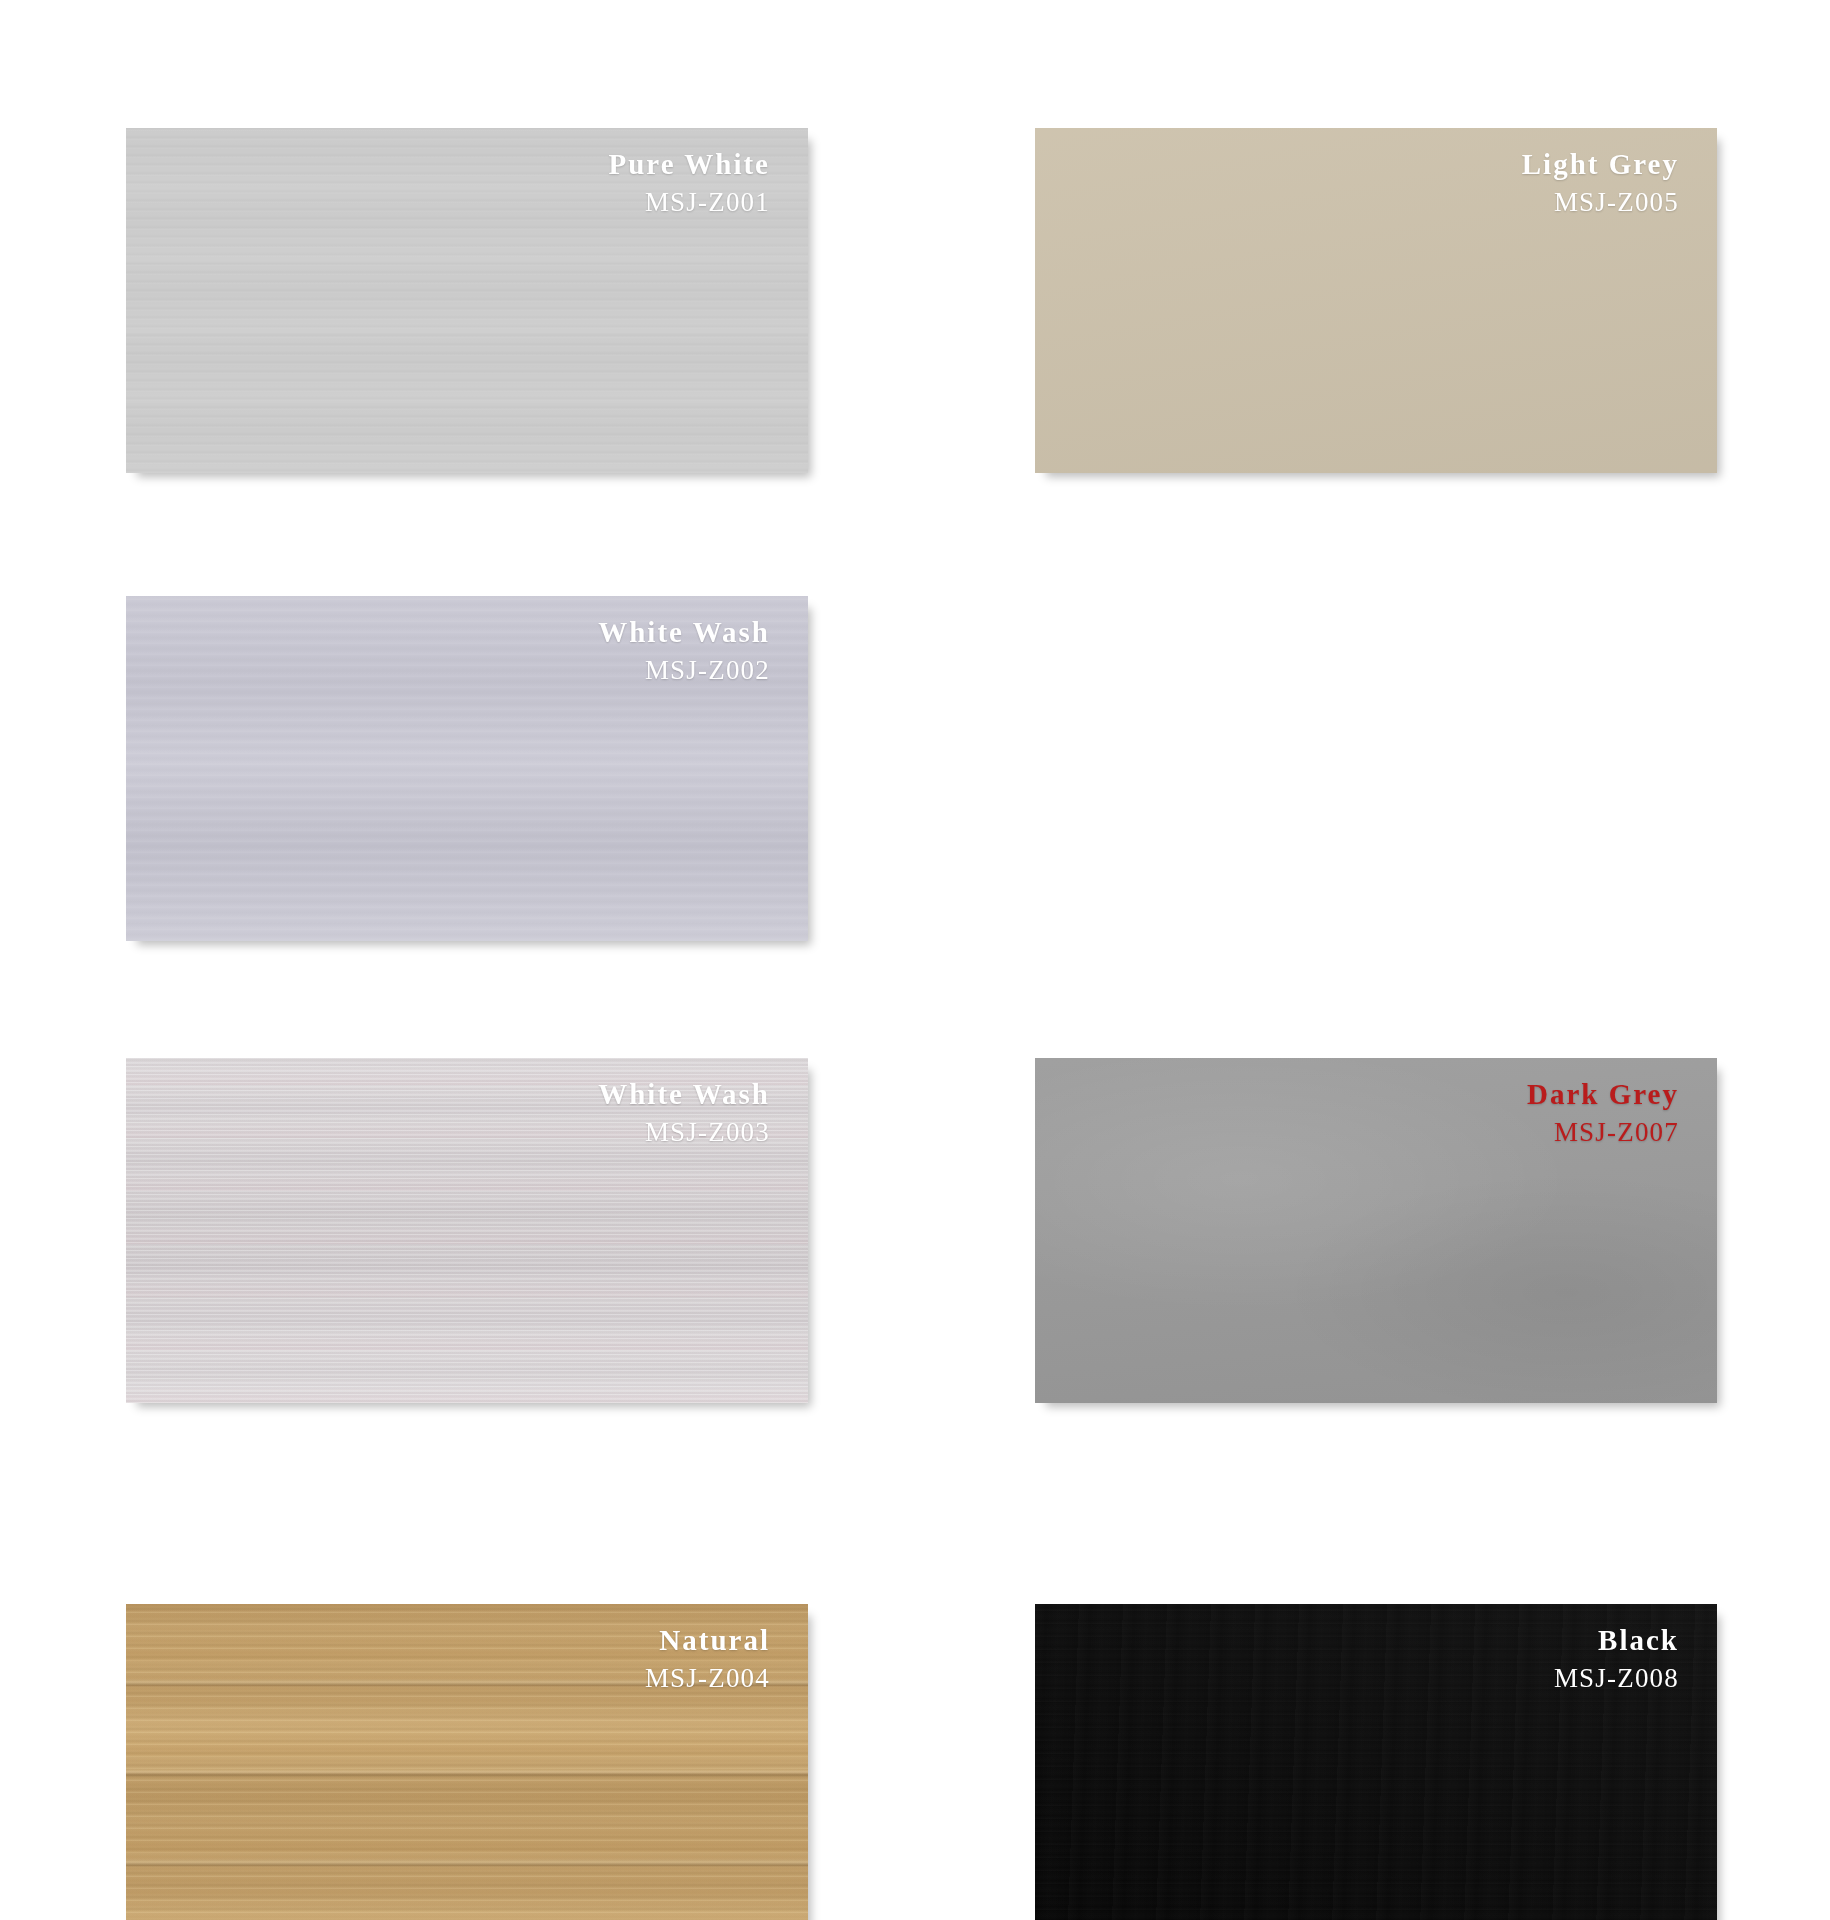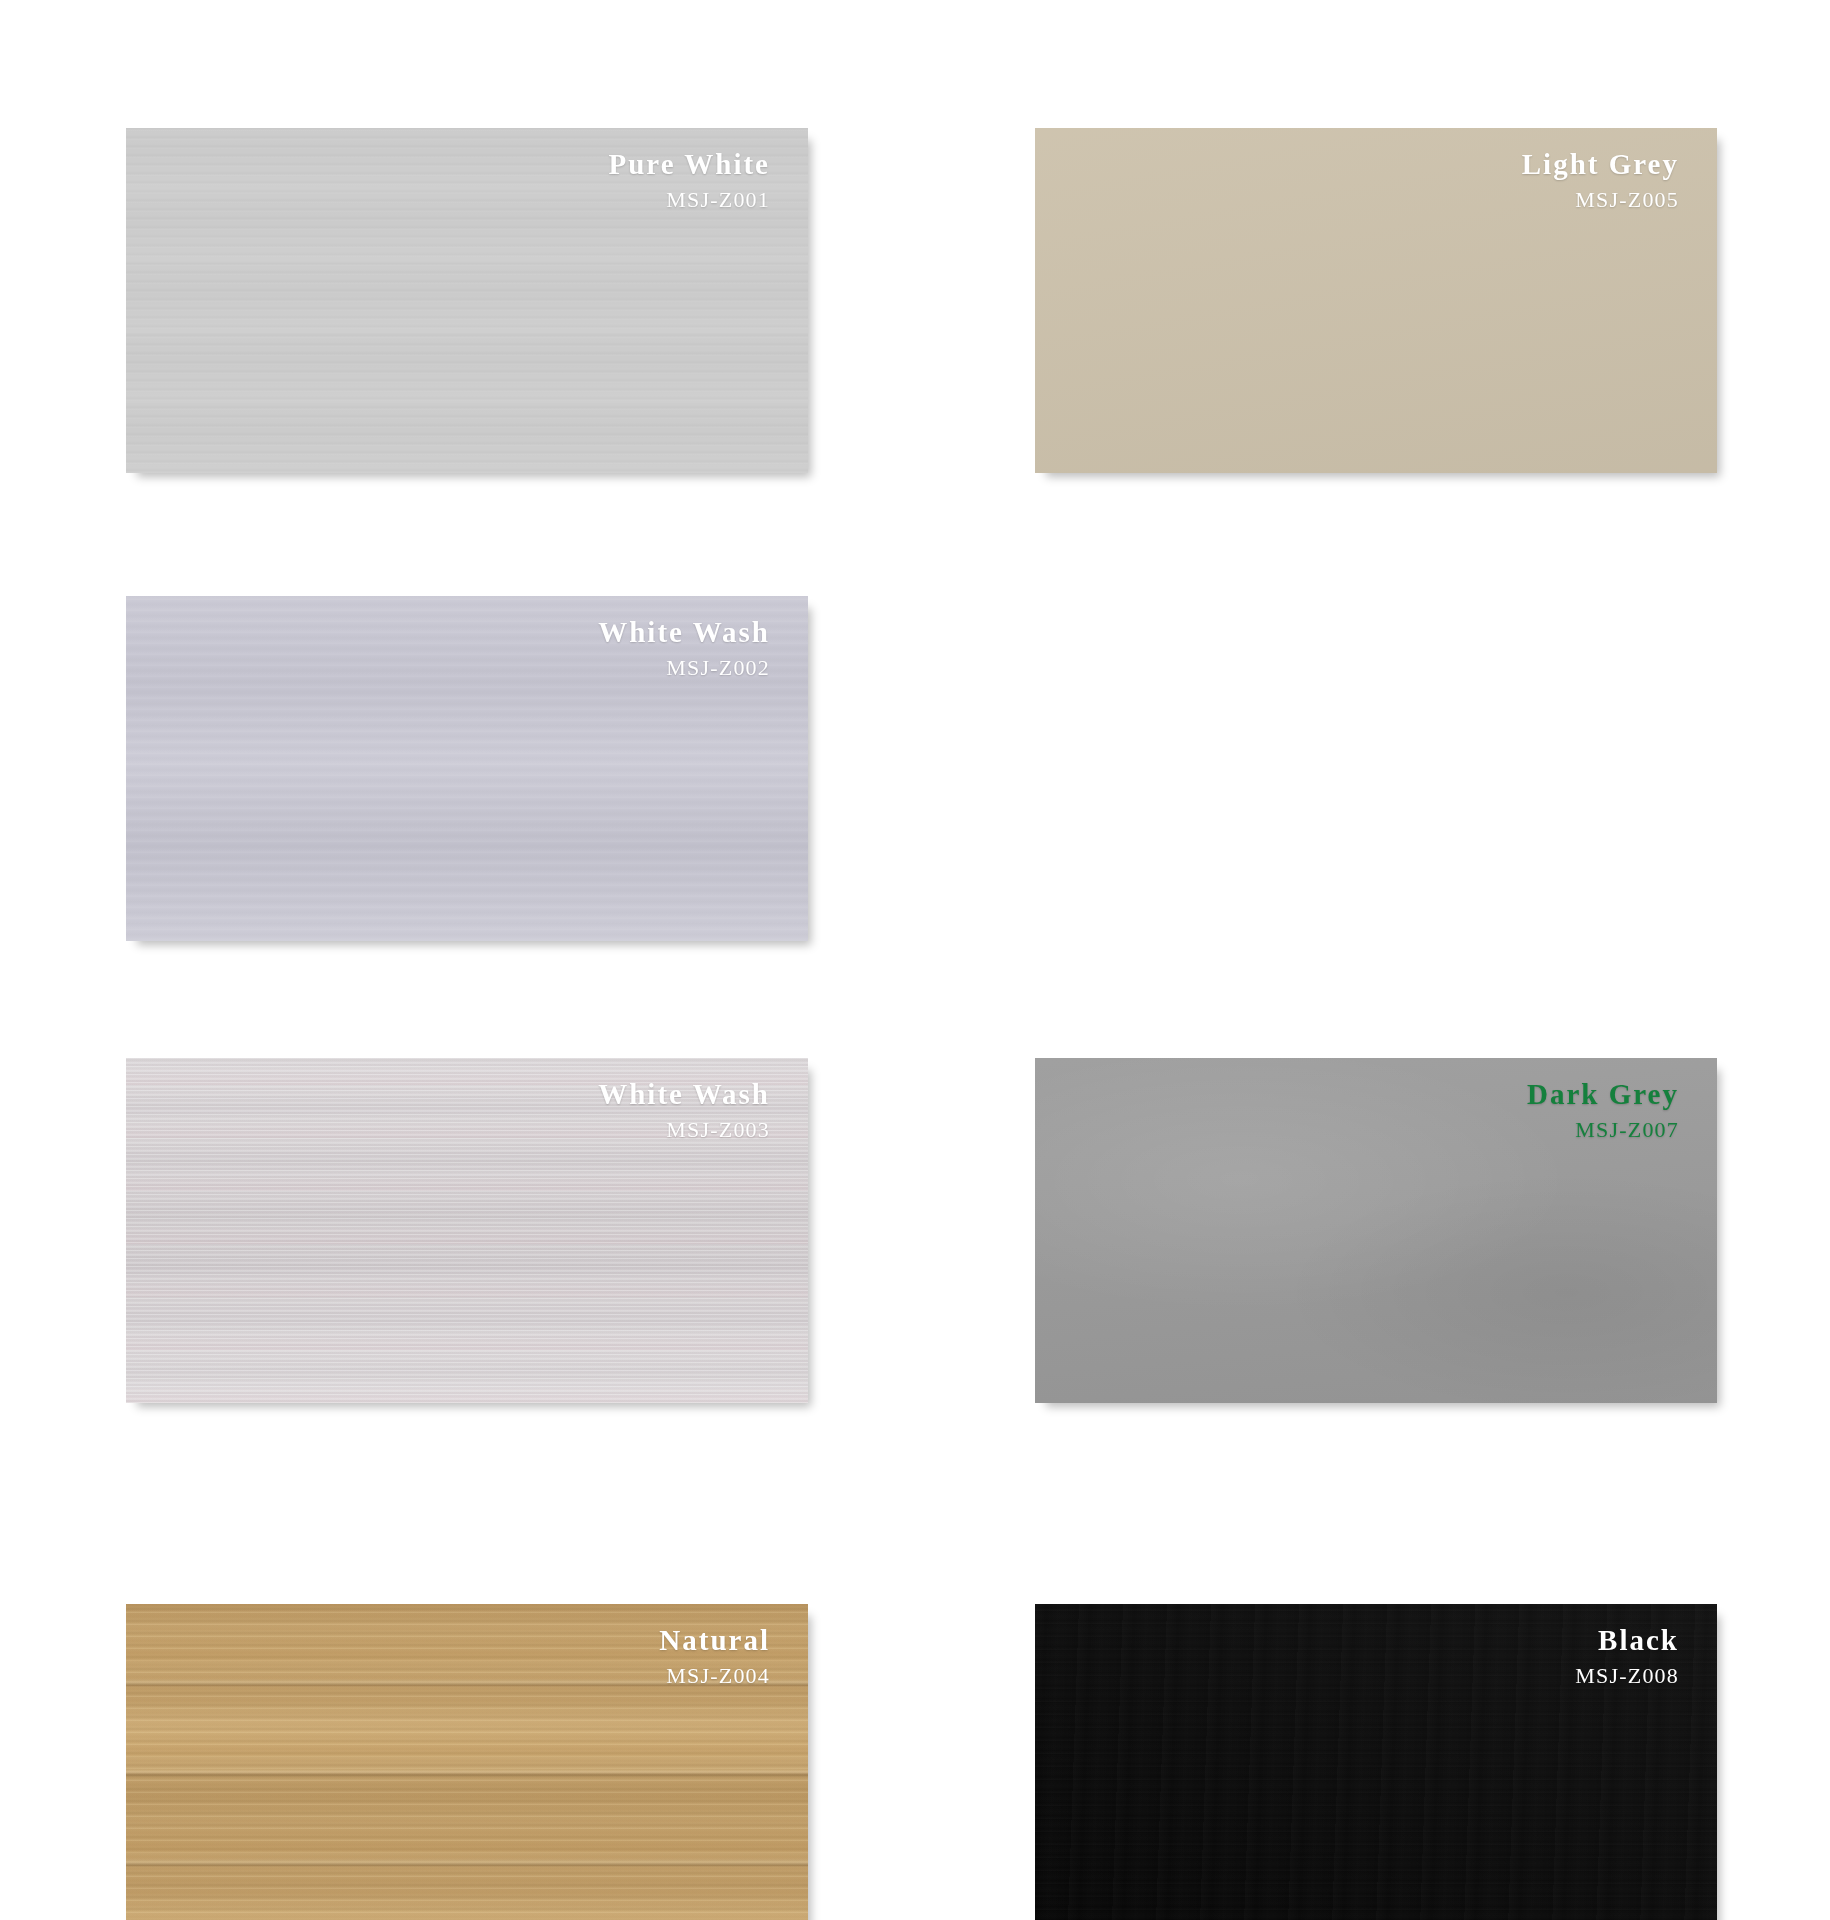--- a/index.html
+++ b/index.html
@@ -65,21 +65,21 @@
   .swatch-name {
     display: block;
     font-size: 29px;
     font-weight: bold;
     letter-spacing: 2.0px;
     margin-bottom: 10px;
     white-space: nowrap;
   }
   .swatch-code {
     display: block;
-    font-size: 22px;
+    font-size: 27px;
     font-weight: normal;
     letter-spacing: 1.2px;
     white-space: nowrap;
   }
 
   
 
   
   .tex-faint {
     background-image:
@@ -234,21 +234,21 @@
     <div class="swatch-texture tex-woodgrain-light"></div>
     <div class="swatch-label" style="color: rgb(255, 255, 255);">
       <span class="swatch-name">White Wash</span>
       <span class="swatch-code">MSJ-Z003</span>
     </div>
   </div>
 
   <div class="swatch col-right row-3">
     <div class="swatch-base" style="background-color: rgb(155, 155, 155);"></div>
     <div class="swatch-texture tex-cloud"></div>
-    <div class="swatch-label" style="color: #15803d;">
+    <div class="swatch-label" style="color: #b91c1c;">
       <span class="swatch-name">Dark Grey</span>
       <span class="swatch-code">MSJ-Z007</span>
     </div>
   </div>
 
   <div class="swatch col-left row-4">
     <div class="swatch-base" style="background-color: rgb(194, 160, 107);"></div>
     <div class="swatch-texture tex-bamboo"></div>
     <div class="swatch-label" style="color: rgb(255, 255, 255);">
       <span class="swatch-name">Natural</span>

